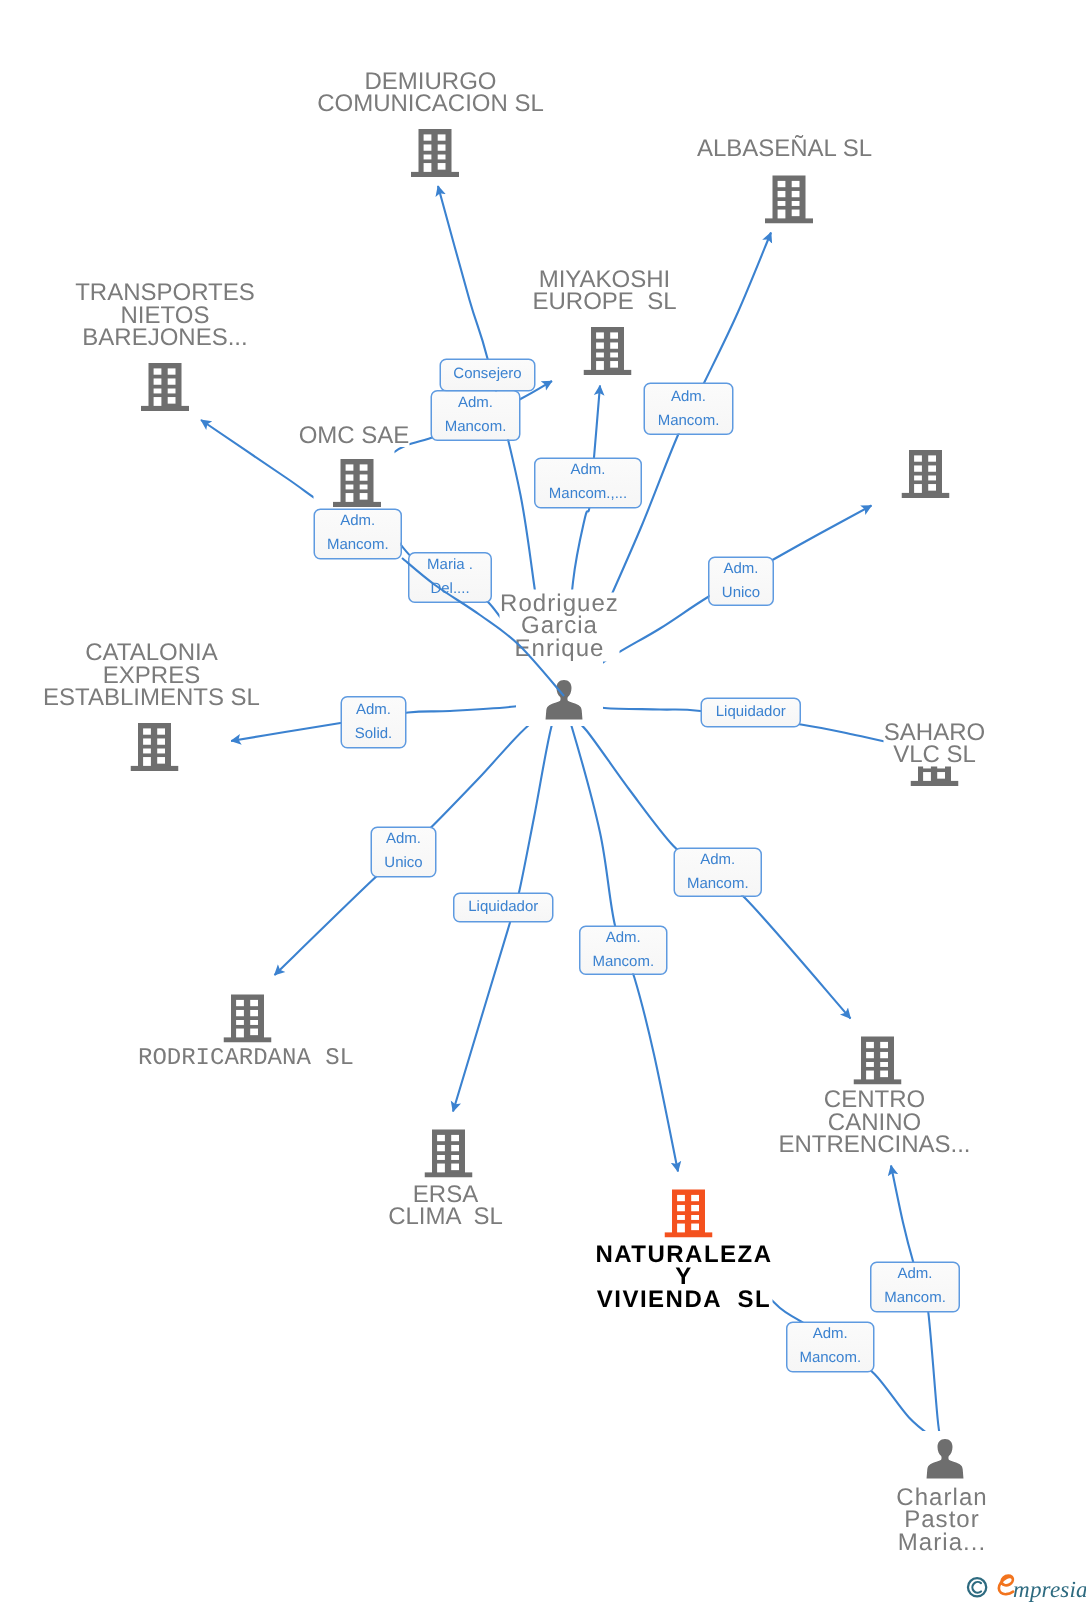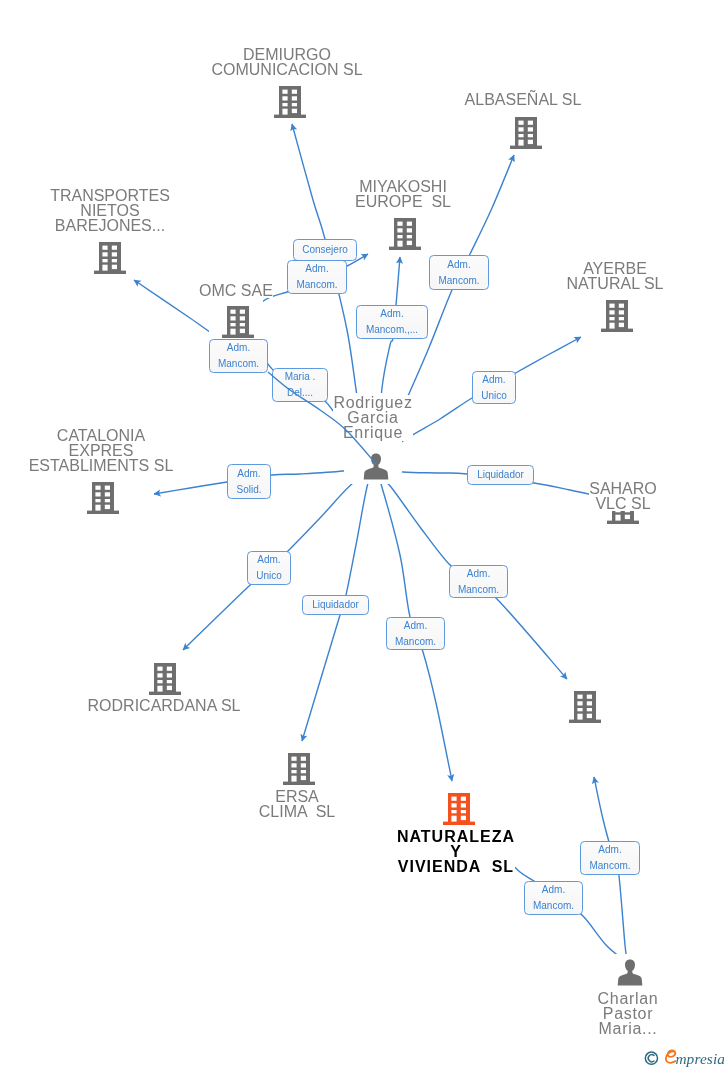--- a/index.html
+++ b/index.html
@@ -206,24 +206,20 @@
               <rect x="17.8" y="5.6" width="5.2" height="4.2"></rect>
               <rect x="8.4" y="12.3" width="5.2" height="4.2"></rect>
               <rect x="17.8" y="12.3" width="5.2" height="4.2"></rect>
               <rect x="8.4" y="19.0" width="5.2" height="3.3"></rect>
               <rect x="17.8" y="19.0" width="5.2" height="3.3"></rect>
               <rect x="8.4" y="24.7" width="5.2" height="5.9"></rect>
               <rect x="17.8" y="24.7" width="5.2" height="4.4"></rect>
             </g>
           </svg></div>
       </div>
-      <div class="capwrap" style="width: 200px; left: 515px; top: 261px;">
-        <span class="cap">AYERBE
-NATURAL SL</span>
-      </div>
       <div class="node" style="left: 363px; top: 452.5px; width: 26px; height: 27px;">
         <div class="icon"><svg width="26" height="27" viewBox="0 0 26 27">
             <path fill="#6e6e6e" d="M13 0.4c-3.15 0-5.0 2.15-5.0 5.25 0 2.6 1.05 5.0 2.45 5.95 .4 .85 .3 1.95 -.05 2.55 -1.2 1.15 -5.0 1.55 -7.0 2.9 -1.55 1.05 -2.0 2.0 -2.2 3.4L0.7 26.6h24.6l-.5-6.15c-.2-1.4-.65-2.35-2.2-3.4-2.0-1.35-5.8-1.75-7.0-2.9 -.35-.6-.45-1.7-.05-2.55 1.4-.95 2.45-3.35 2.45-5.95 0-3.1-1.85-5.25-5.0-5.25z"></path>
           </svg></div>
       </div>
       <div class="capwrap" style="width: 150px; left: 298px; top: 395px;">
         <span class="cap" style="letter-spacing: 0.7px;">Rodriguez
 Garcia
 Enrique</span>
       </div>
@@ -277,21 +273,21 @@
               <rect x="17.8" y="5.6" width="5.2" height="4.2"></rect>
               <rect x="8.4" y="12.3" width="5.2" height="4.2"></rect>
               <rect x="17.8" y="12.3" width="5.2" height="4.2"></rect>
               <rect x="8.4" y="19.0" width="5.2" height="3.3"></rect>
               <rect x="17.8" y="19.0" width="5.2" height="3.3"></rect>
               <rect x="8.4" y="24.7" width="5.2" height="5.9"></rect>
               <rect x="17.8" y="24.7" width="5.2" height="4.4"></rect>
             </g>
           </svg></div>
       </div>
-      <div class="capwrap" style="width: 220px; left: 54px; top: 698px;">
+      <div class="capwrap" style="width: 220px; left: 54px; top: 698px; font-family: Liberation Mono, monospace;">
         <span class="cap">RODRICARDANA SL</span>
       </div>
       <div class="node" style="left: 283px; top: 751px; width: 32px; height: 34px;">
         <div class="icon"><svg width="32" height="34" viewBox="0 0 32 34">
             <rect x="5" y="2" width="22" height="30" fill="#6e6e6e"></rect>
             <rect x="0" y="30.6" width="32" height="3.4" fill="#6e6e6e"></rect>
             <g fill="#ffffff">
               <rect x="8.4" y="5.6" width="5.2" height="4.2"></rect>
               <rect x="17.8" y="5.6" width="5.2" height="4.2"></rect>
               <rect x="8.4" y="12.3" width="5.2" height="4.2"></rect>
@@ -315,20 +311,25 @@
               <rect x="8.4" y="5.6" width="5.2" height="4.2"></rect>
               <rect x="17.8" y="5.6" width="5.2" height="4.2"></rect>
               <rect x="8.4" y="12.3" width="5.2" height="4.2"></rect>
               <rect x="17.8" y="12.3" width="5.2" height="4.2"></rect>
               <rect x="8.4" y="19.0" width="5.2" height="3.3"></rect>
               <rect x="17.8" y="19.0" width="5.2" height="3.3"></rect>
               <rect x="8.4" y="24.7" width="5.2" height="5.9"></rect>
               <rect x="17.8" y="24.7" width="5.2" height="4.4"></rect>
             </g>
           </svg></div>
+      </div>
+      <div class="capwrap" style="width: 200px; left: 483px; top: 726px;">
+        <span class="cap">CENTRO
+CANINO
+ENTRENCINAS...</span>
       </div>
       <div class="node focus" style="left: 443px; top: 791px; width: 32px; height: 34px;">
         <div class="icon"><svg width="32" height="34" viewBox="0 0 32 34">
             <rect x="5" y="2" width="22" height="30" fill="#f4511e"></rect>
             <rect x="0" y="30.6" width="32" height="3.4" fill="#f4511e"></rect>
             <g fill="#ffffff">
               <rect x="8.4" y="5.6" width="5.2" height="4.2"></rect>
               <rect x="17.8" y="5.6" width="5.2" height="4.2"></rect>
               <rect x="8.4" y="12.3" width="5.2" height="4.2"></rect>
               <rect x="17.8" y="12.3" width="5.2" height="4.2"></rect>

